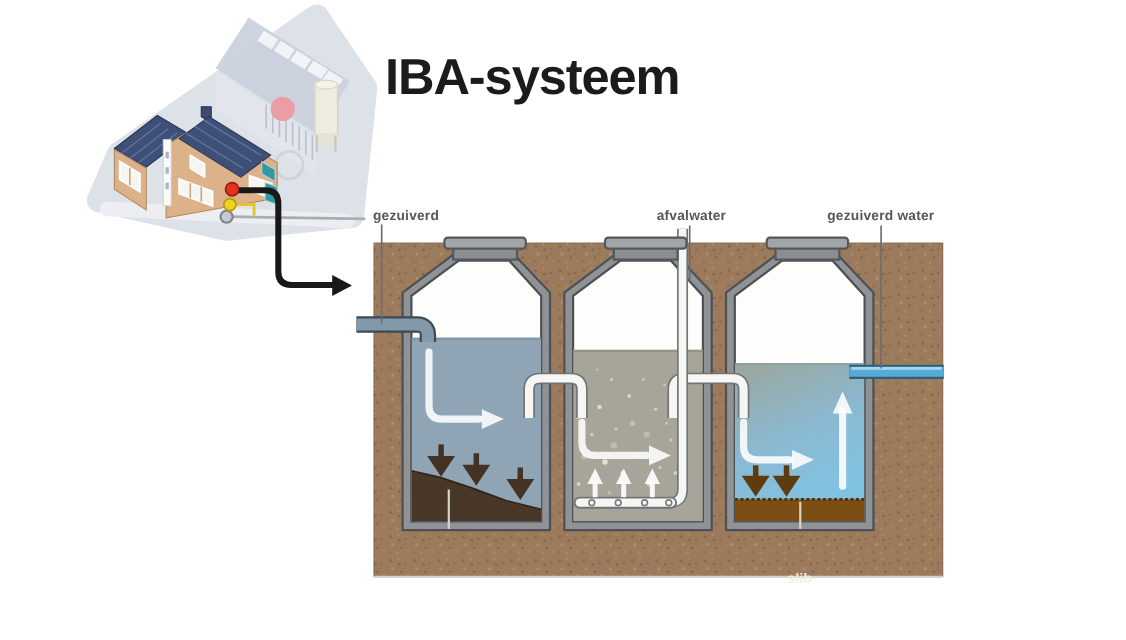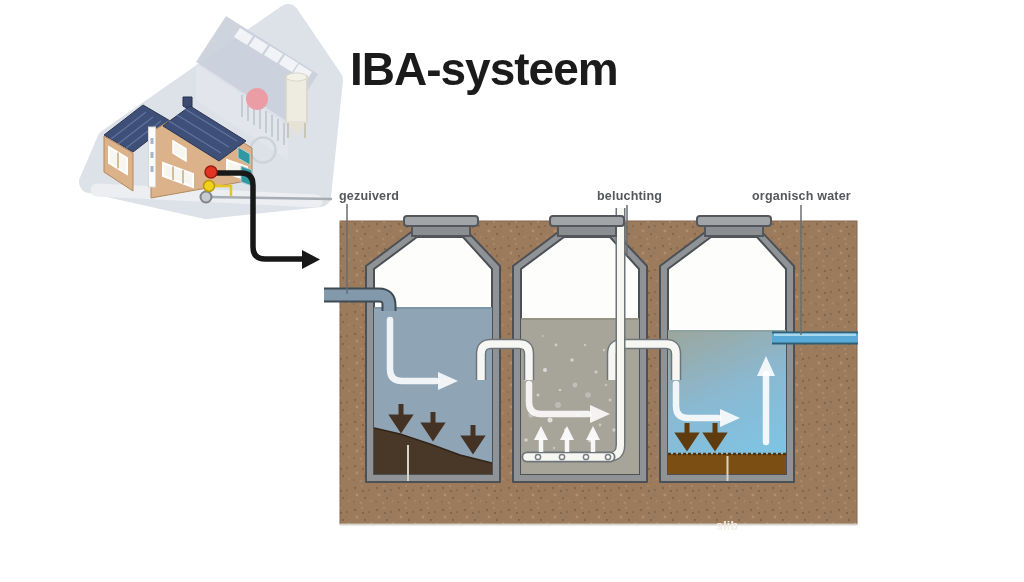--- a/index.html
+++ b/index.html
@@ -276,18 +276,18 @@
     <line x1="627" y1="205" x2="627" y2="256" stroke="#6a6d70" stroke-width="1.5"></line>
     <line x1="801" y1="205" x2="801" y2="335" stroke="#6a6d70" stroke-width="1.5"></line>
     <line x1="408" y1="445" x2="408" y2="481" stroke="#d9d4c8" stroke-width="2"></line>
     <line x1="727.5" y1="456" x2="727.5" y2="481" stroke="#d9d4c8" stroke-width="2"></line>
   </g>
 </svg>
 
 <div class="page-title">IBA-systeem</div>
 
 <div class="diagram-label" style="left:339px;top:189px;">gezuiverd</div>
-<div class="diagram-label" style="left:597px;top:189px;">beluchting</div>
-<div class="diagram-label" style="left:752px;top:189px;">organisch water</div>
+<div class="diagram-label" style="left:597px;top:189px;">afvalwater</div>
+<div class="diagram-label" style="left:752px;top:189px;">gezuiverd water</div>
 
 <div class="soil-label" style="left:716px;top:484px;margin-top:36px;">slib</div>
 
 </div>
 
 </body></html>

